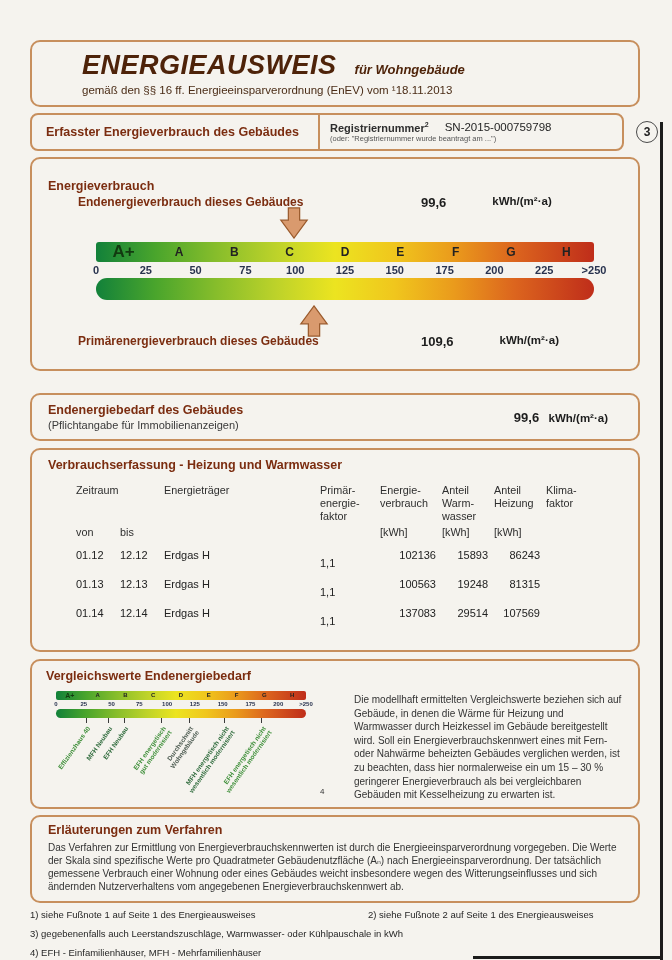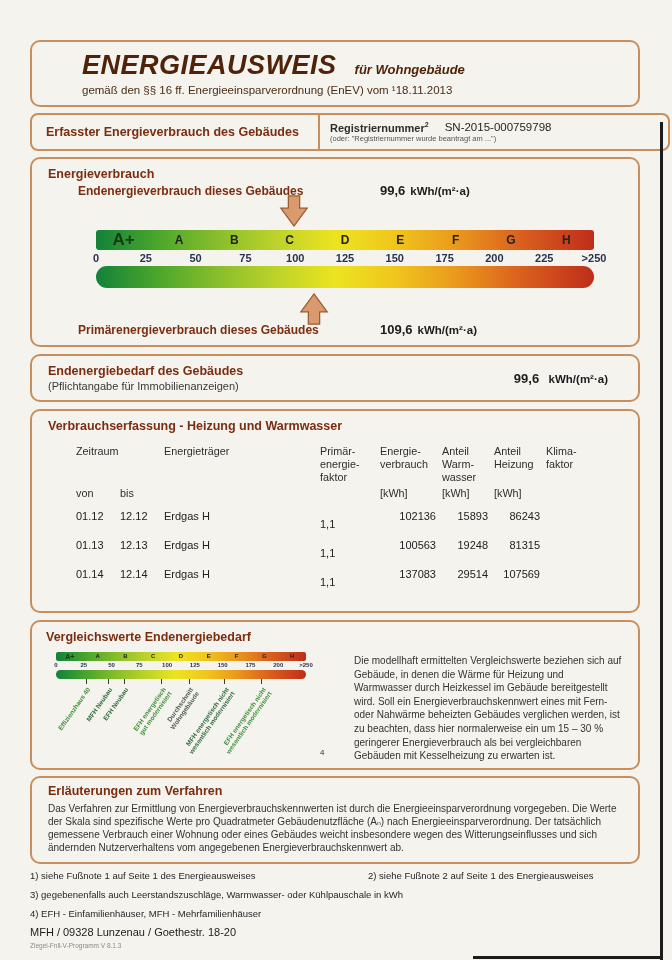--- a/index.html
+++ b/index.html
@@ -15,36 +15,36 @@
   .box-title{font-size:12.5px;font-weight:bold;color:var(--maroon);}
 
   
   .header-box{padding:8px 16px 9px 50px;margin-bottom:6px;}
   .header-top{display:flex;align-items:baseline;gap:18px;font-style:italic;}
   .doc-title{font-size:27px;font-weight:bold;color:var(--title-brown);letter-spacing:.5px;line-height:1.15;}
   .doc-subtitle{font-size:13px;font-weight:bold;color:var(--title-brown);}
   .law-line{margin-top:3px;font-size:11.5px;color:#4a2c16;}
 
   
-  .register-row{position:relative;width:640px;margin-bottom:6px;}
+  .register-row{position:relative;width:594px;margin-bottom:6px;}
   .register-strip{display:flex;align-items:center;height:38px;border-radius:8px;padding:0 10px 0 14px;}
   .strip-title{font-size:12.5px;font-weight:bold;color:var(--maroon);width:272px;flex:none;}
   .strip-divider{width:2px;align-self:stretch;background:var(--border-tan);flex:none;}
   .register-block{padding-left:10px;flex:1;}
   .register-line{display:flex;align-items:baseline;}
   .register-label{font-size:11px;font-weight:bold;color:#2d2d2d;}
   .register-label sup{font-size:7px;}
   .register-value{font-size:11.5px;color:#1f1f1f;margin-left:16px;}
   .register-note{font-size:7.5px;color:#555;margin-top:1px;}
   .page-badge{position:absolute;right:-34px;top:8px;width:22px;height:22px;border:1.5px solid #4a4a4a;border-radius:50%;
     display:flex;align-items:center;justify-content:center;font-size:12px;font-weight:bold;color:#222;}
 
   
-  .consumption-box{padding:8px 16px;margin-bottom:7px;}
-  .value-row{display:flex;align-items:center;margin-left:30px;margin-top:2px;}
+  .consumption-box{padding:20px 16px;margin-bottom:22px;}
+  .value-row{display:flex;align-items:flex-start;margin-left:30px;margin-top:2px;gap:41px;}
   .value-label{width:302px;flex:none;font-size:12px;font-weight:bold;color:var(--maroon);}
   .value-num{font-size:13px;font-weight:bold;color:#1d1d1d;}
   .value-unit{font-size:11.5px;font-weight:bold;color:#1d1d1d;margin-left:5px;}
   .scale-area{position:relative;margin:32px 28px 34px 48px;}
   .scale-letters{display:flex;height:20px;border-radius:3px;background:var(--scale-grad);}
   .letter{flex:1;text-align:center;font-size:12px;font-weight:bold;color:#222;line-height:20px;}
   .letter.aplus{font-size:17px;color:#123a10;line-height:19px;}
   .scale-ticks{position:relative;height:16px;}
   .scale-ticks span{position:absolute;top:2px;transform:translateX(-50%);font-size:11px;font-weight:bold;color:var(--tick-navy);white-space:nowrap;}
   .scale-bar{height:22px;border-radius:12px;background:var(--scale-grad);}

